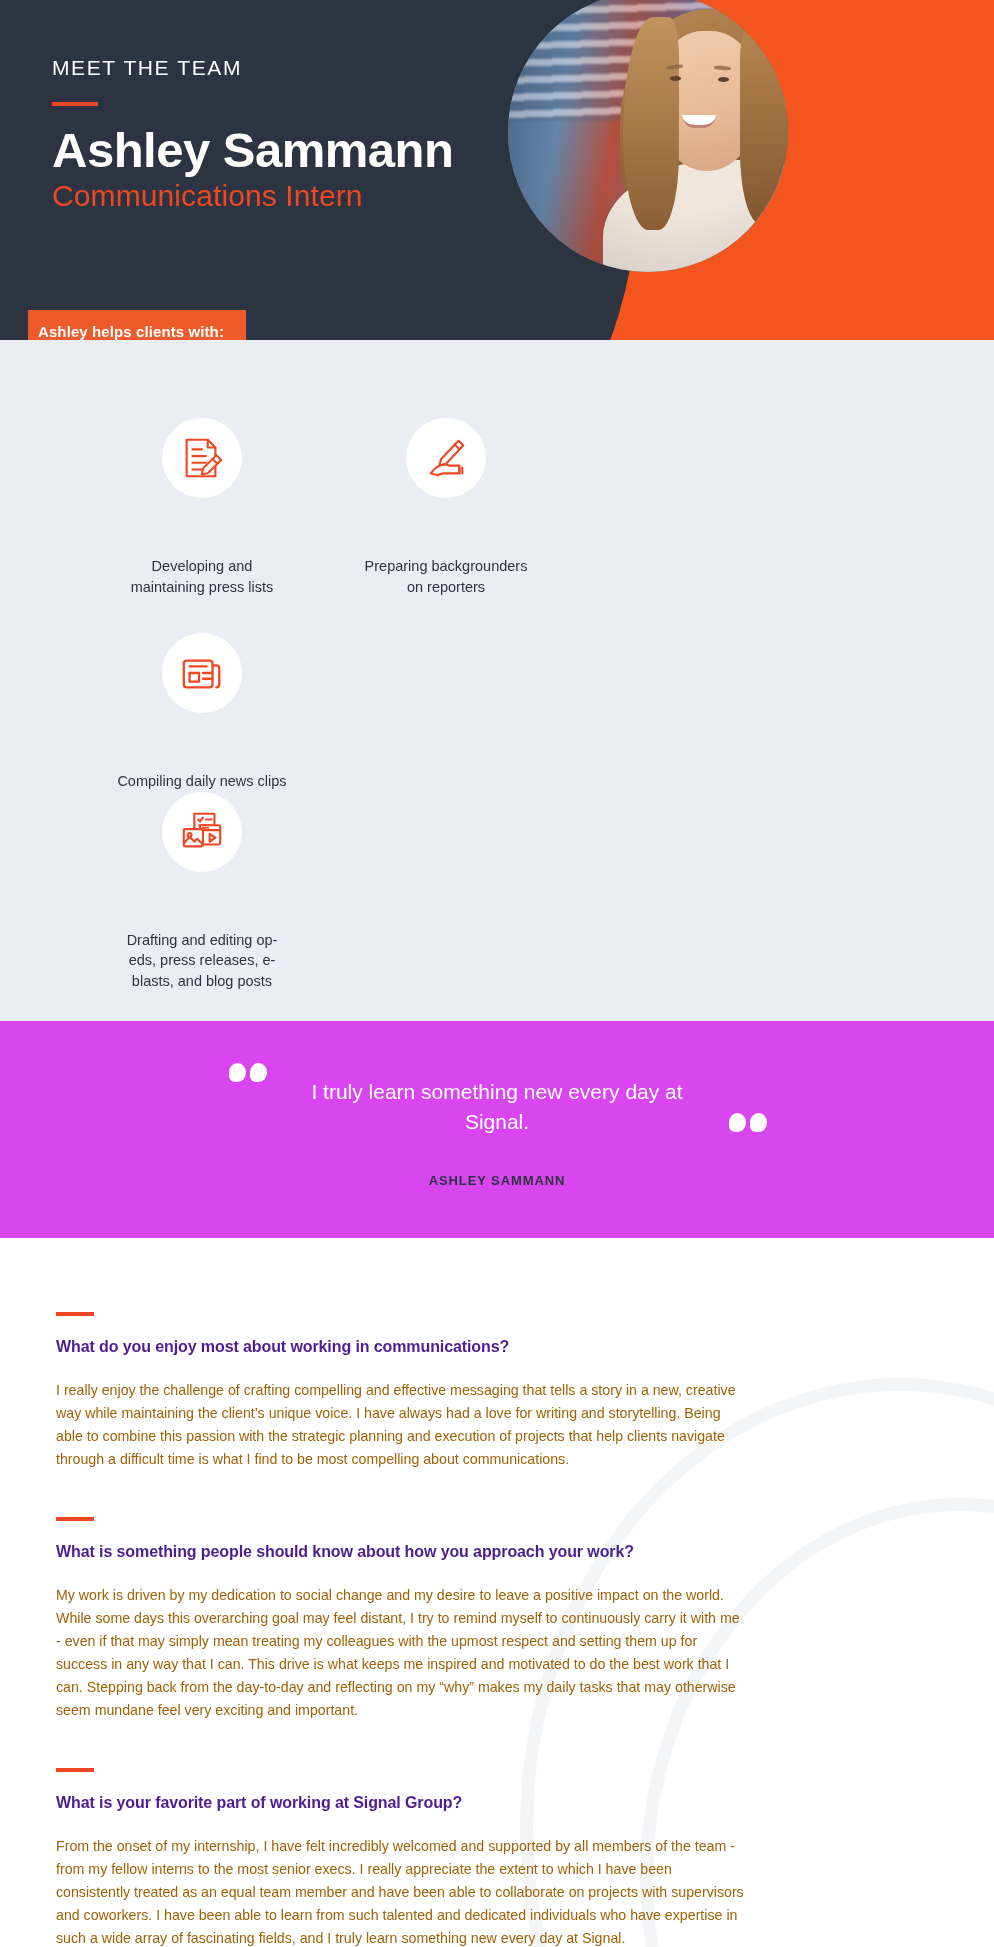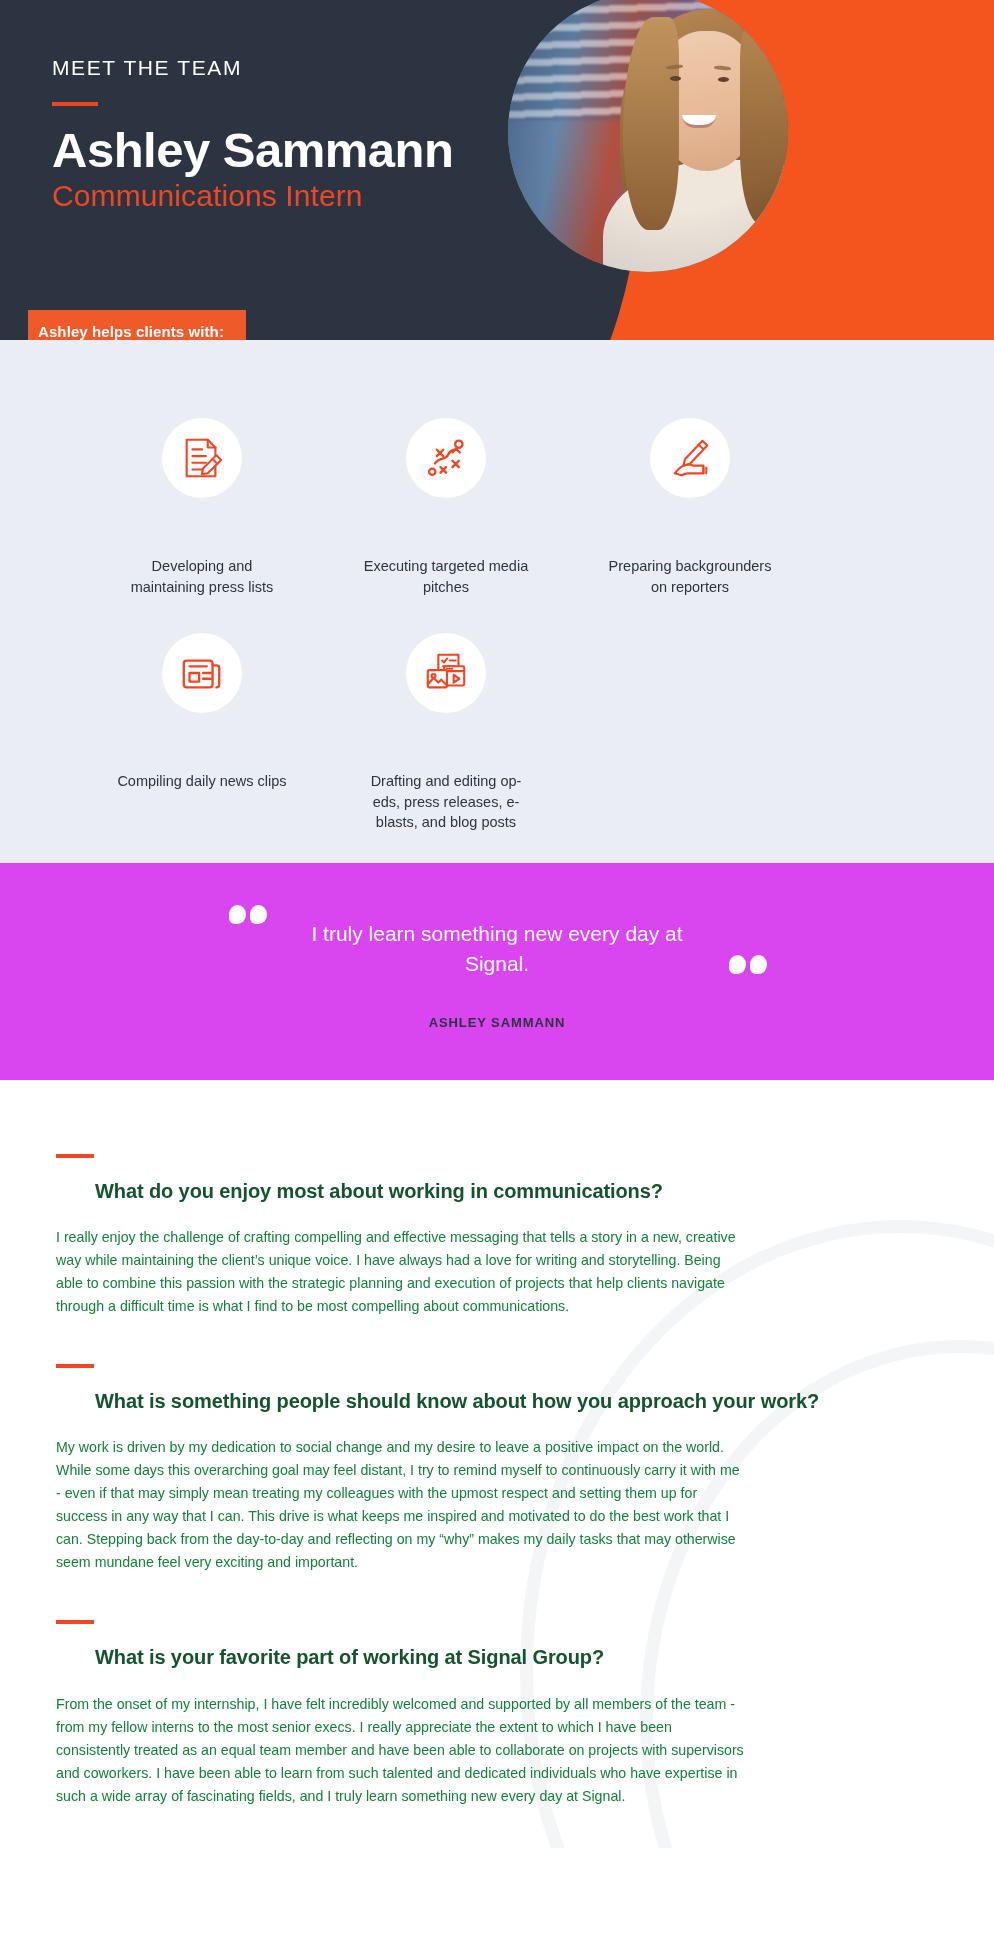--- a/index.html
+++ b/index.html
@@ -189,21 +189,21 @@
   .services {
     position: relative;
     width: 994px;
     background: #eaeef4;
     padding: 78px 80px 30px 80px;
   }
   .svc-row {
     display: flex;
     justify-content: flex-start;
   }
-  .svc-row + .svc-row { margin-top: 36px; }
+  .svc-row + .svc-row { margin-top: 36px; flex-direction: column; }
   .svc-item {
     width: 244px;
     display: flex;
     flex-direction: column;
     align-items: center;
     text-align: center;
     gap: 36px;
   }
   .svc-circle {
     width: 80px; height: 80px;
@@ -279,30 +279,29 @@
   .wm1 { width: 760px; height: 900px; left: 520px; top: 140px; }
   .wm2 { width: 640px; height: 760px; left: 640px; top: 260px; }
   .qa-inner { position: relative; z-index: 2; }
   .qa-block + .qa-block { margin-top: 46px; }
   .qa-rule {
     width: 38px; height: 4px;
     background: #ef4723;
     margin-bottom: 20px;
   }
   .qa-q {
-    color: #14532d;
-    font-size: 20px;
+    color: #4c1d95;
+    font-size: 16px;
     font-weight: 700;
     line-height: 1.32;
     letter-spacing: -0.1px;
-    margin-left: 39px;
   }
   .qa-a {
     margin-top: 22px;
-    color: #15803d;
+    color: #a16207;
     font-size: 14.2px;
     line-height: 1.62;
     max-width: 690px;
   }
 </style>
 </head>
 <body>
 
 <div class="page">
 
@@ -350,36 +349,20 @@
               <path d="M30 5v8h8"></path>
               <path d="M14 15h10M14 22h14M14 29h14M14 36h12"></path>
               <path d="M39 21l5 5-14 14-6 1 1-6z" fill="#ffffff"></path>
               <path d="M35 25l5 5"></path>
             </svg>
           </span>
         </div>
         <div class="svc-label">Developing and maintaining press lists</div>
       </div>
 
-      <div class="svc-item">
-        <div class="svc-circle">
-          <span>
-            <svg width="44" height="44" viewBox="0 0 48 48" fill="none" stroke="#ef4723" stroke-width="2.6" stroke-linecap="round" stroke-linejoin="round">
-              <circle cx="38" cy="9" r="4"></circle>
-              <circle cx="9" cy="39" r="3.4"></circle>
-              <path d="M12 30c4-7 12-4 14-9 1.5-3.6 5-6 9-6.5"></path>
-              <path d="M31 18l4-4 4 4"></path>
-              <path d="M14 15l7 7M21 15l-7 7"></path>
-              <path d="M18 34l6 6M24 34l-6 6"></path>
-              <path d="M31 27l7 7M38 27l-7 7"></path>
-            </svg>
-          </span>
-        </div>
-        <div class="svc-label">Executing targeted media pitches</div>
-      </div>
 
       <div class="svc-item">
         <div class="svc-circle">
           <span>
             <svg width="46" height="46" viewBox="0 0 48 48" fill="none" stroke="#ef4723" stroke-width="2.2" stroke-linecap="round" stroke-linejoin="round">
               <path d="M37 6l5 5-18 19-7 2 2-7z"></path>
               <path d="M33 10l5 5"></path>
               <path d="M8 40c3-4 8-8 12-9 3-.7 6 .3 8 1h10v8H22c-3 0-5 1-7 2z"></path>
               <path d="M38 34v6M41 34v6"></path>
             </svg>

